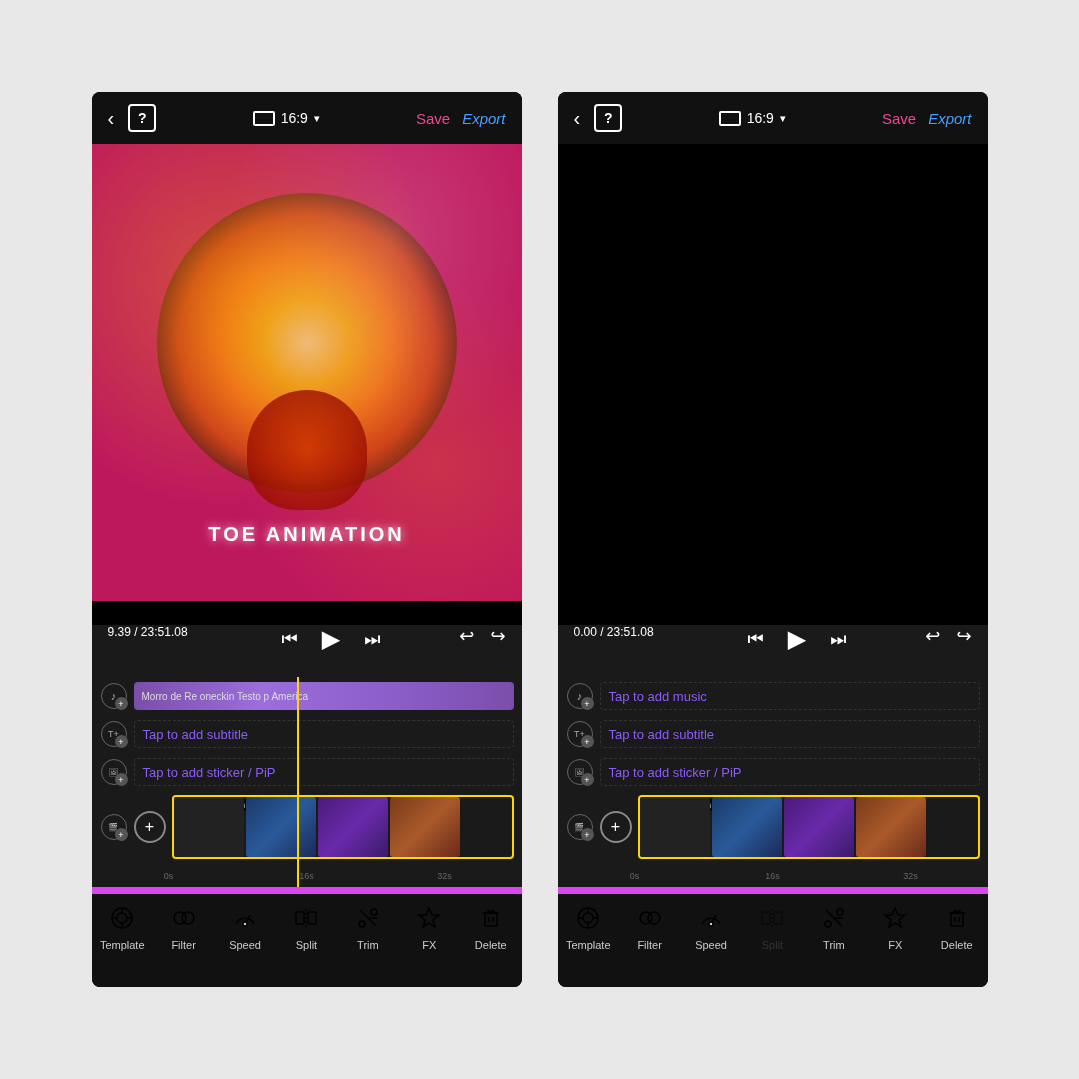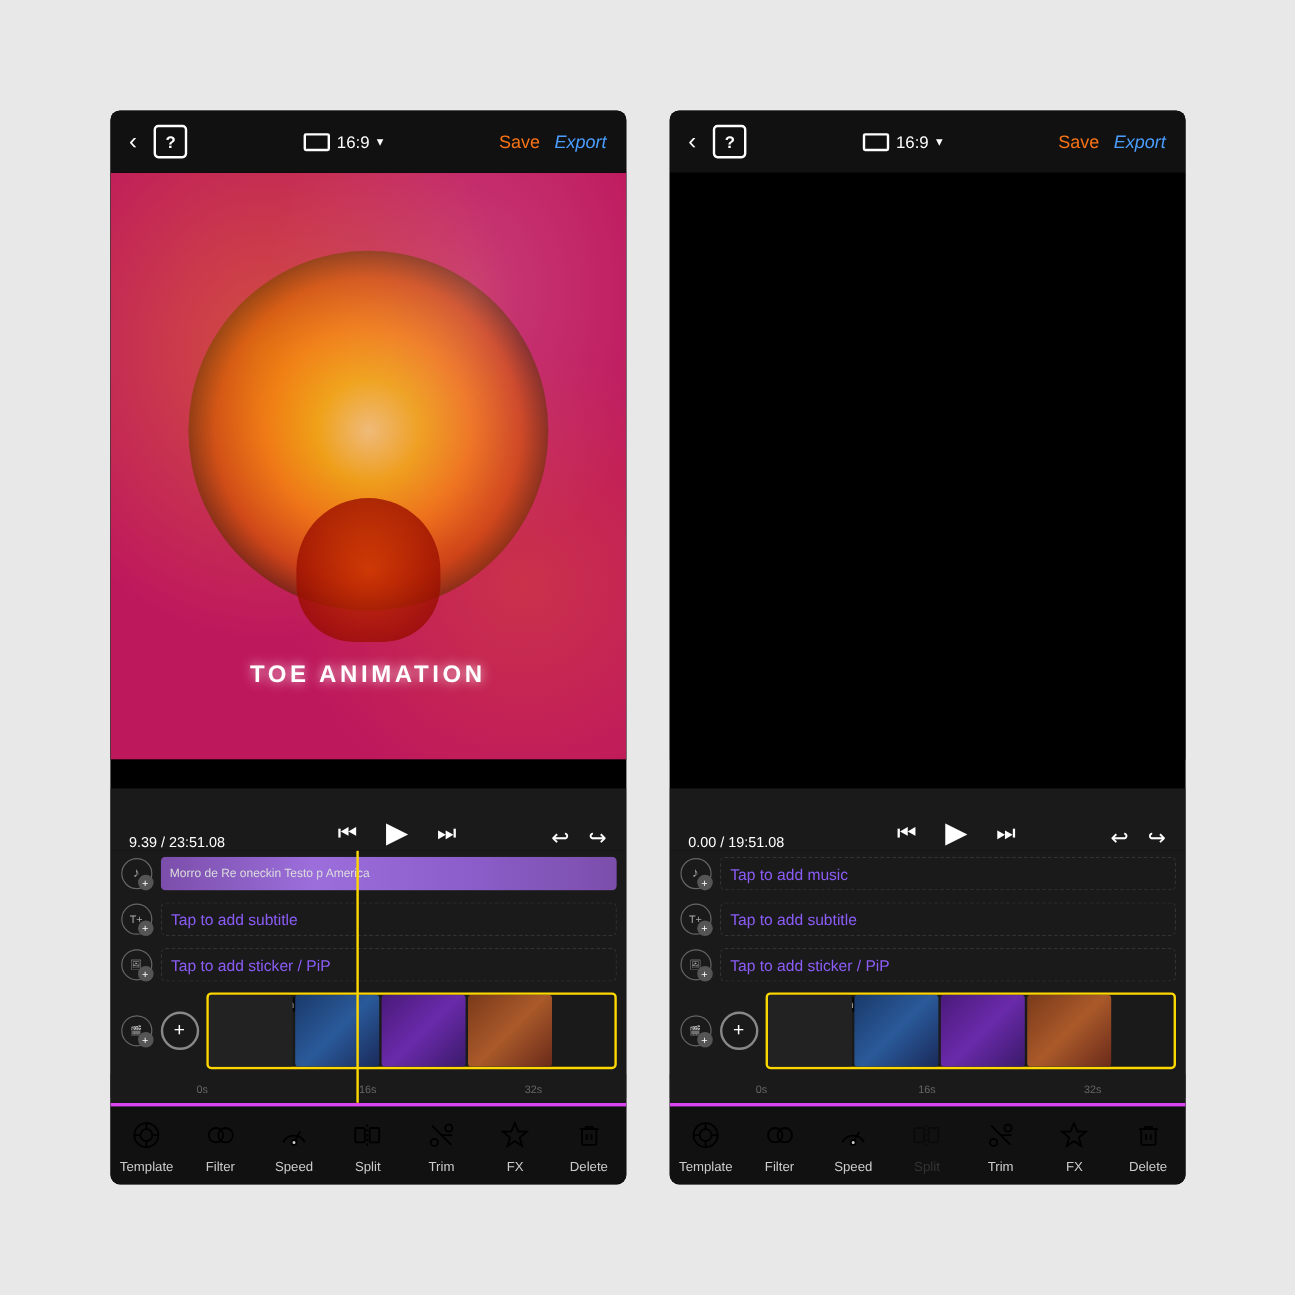--- a/index.html
+++ b/index.html
@@ -79,21 +79,21 @@
     .dropdown-arrow {
       font-size: 11px;
       color: #fff;
     }
     .top-bar-right {
       display: flex;
       align-items: center;
       gap: 12px;
     }
     .save-btn {
-      color: #f97316;
+      color: #ec4899;
       font-size: 15px;
       cursor: pointer;
     }
     .export-btn {
       color: #4a9eff;
       font-size: 15px;
       font-weight: 500;
       cursor: pointer;
       font-style: italic;
     }
@@ -152,21 +152,21 @@
       font-size: 20px;
       font-weight: bold;
       letter-spacing: 3px;
       text-shadow: 0 0 10px rgba(255,255,255,0.8);
     }
     
     .playback-bar {
       background: #1a1a1a;
       height: 52px;
       display: flex;
-      align-items: flex-end;
+      align-items: flex-start;
       padding: 0 16px;
       gap: 16px;
       flex-shrink: 0;
       margin-top: 24px;
     }
     .time-display {
       color: #fff;
       font-size: 12px;
       min-width: 95px;
     }
@@ -366,27 +366,27 @@
     }
     .ruler-mark {
       color: #666;
       font-size: 9px;
       flex: 1;
       text-align: center;
     }
     
     .bottom-toolbar {
       background: #111;
-      height: 68px;
-      display: flex;
-      align-items: center;
+      height: 100px;
+      display: flex;
+      align-items: flex-start;
       justify-content: space-around;
       flex-shrink: 0;
       padding: 8px 0;
-      border-top: 3px solid #d946ef;
+      border-top: 7px solid #d946ef;
     }
     .tool-item {
       display: flex;
       flex-direction: column;
       align-items: center;
       gap: 5px;
       cursor: pointer;
       min-width: 50px;
     }
     .tool-icon {
@@ -636,21 +636,21 @@
       <div class="top-bar-right">
         <span class="save-btn">Save</span>
         <span class="export-btn">Export</span>
       </div>
     </div>
 
     <div class="video-area empty-screen">
     </div>
 
     <div class="playback-bar">
-      <span class="time-display">0.00 / 19:51.08</span>
+      <span class="time-display">0.00 / 23:51.08</span>
       <div class="playback-controls">
         <span class="ctrl-btn">⏮</span>
         <span class="play-btn">▶</span>
         <span class="ctrl-btn">⏭</span>
       </div>
       <div class="undo-redo">
         <span class="undo-btn">↩</span>
         <span class="redo-btn">↪</span>
       </div>
     </div>

